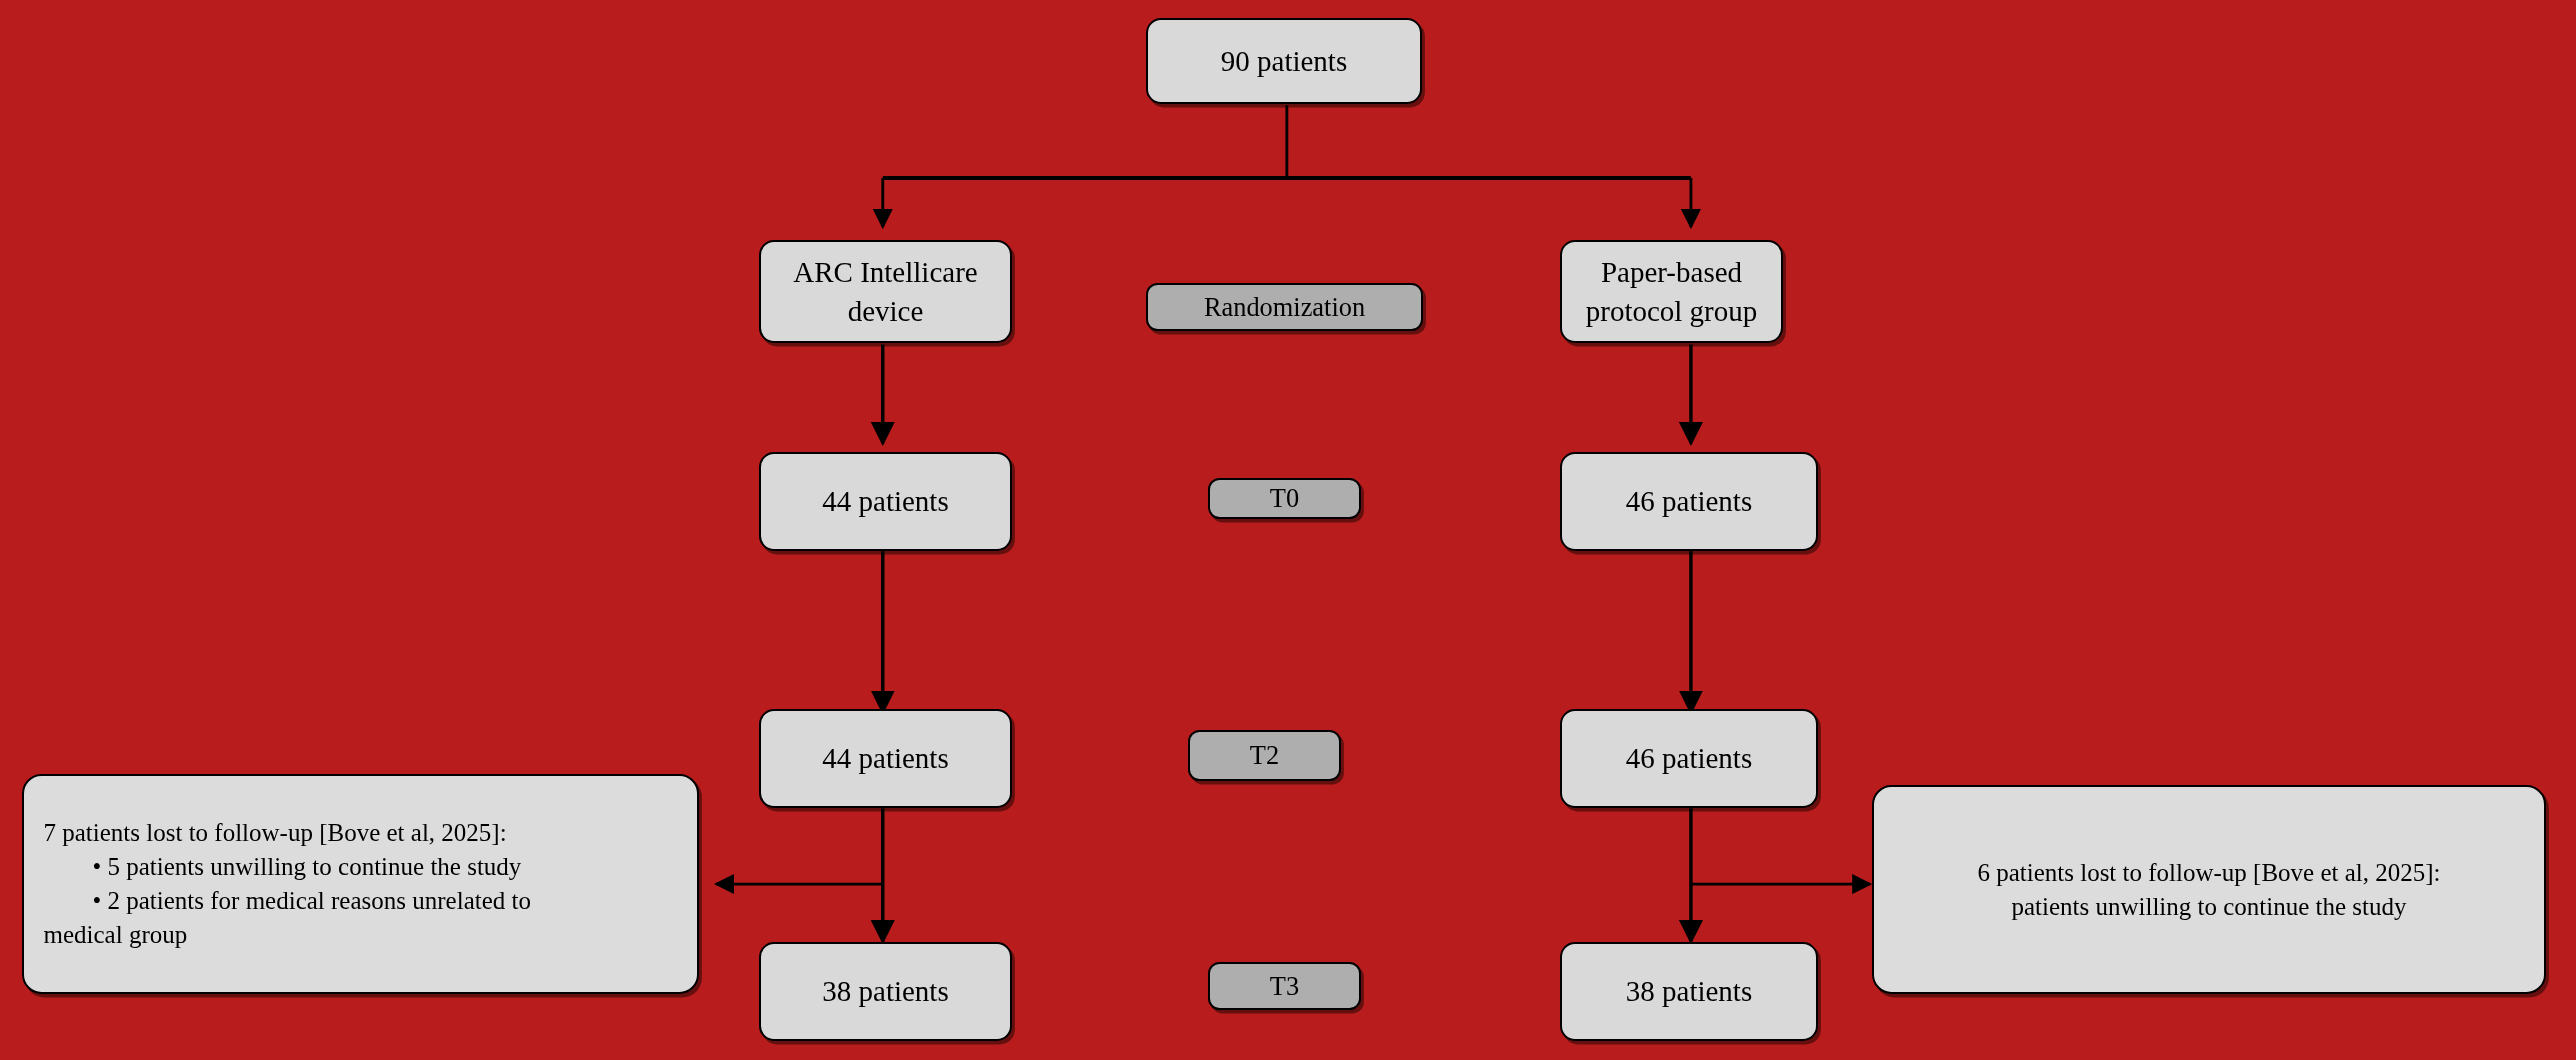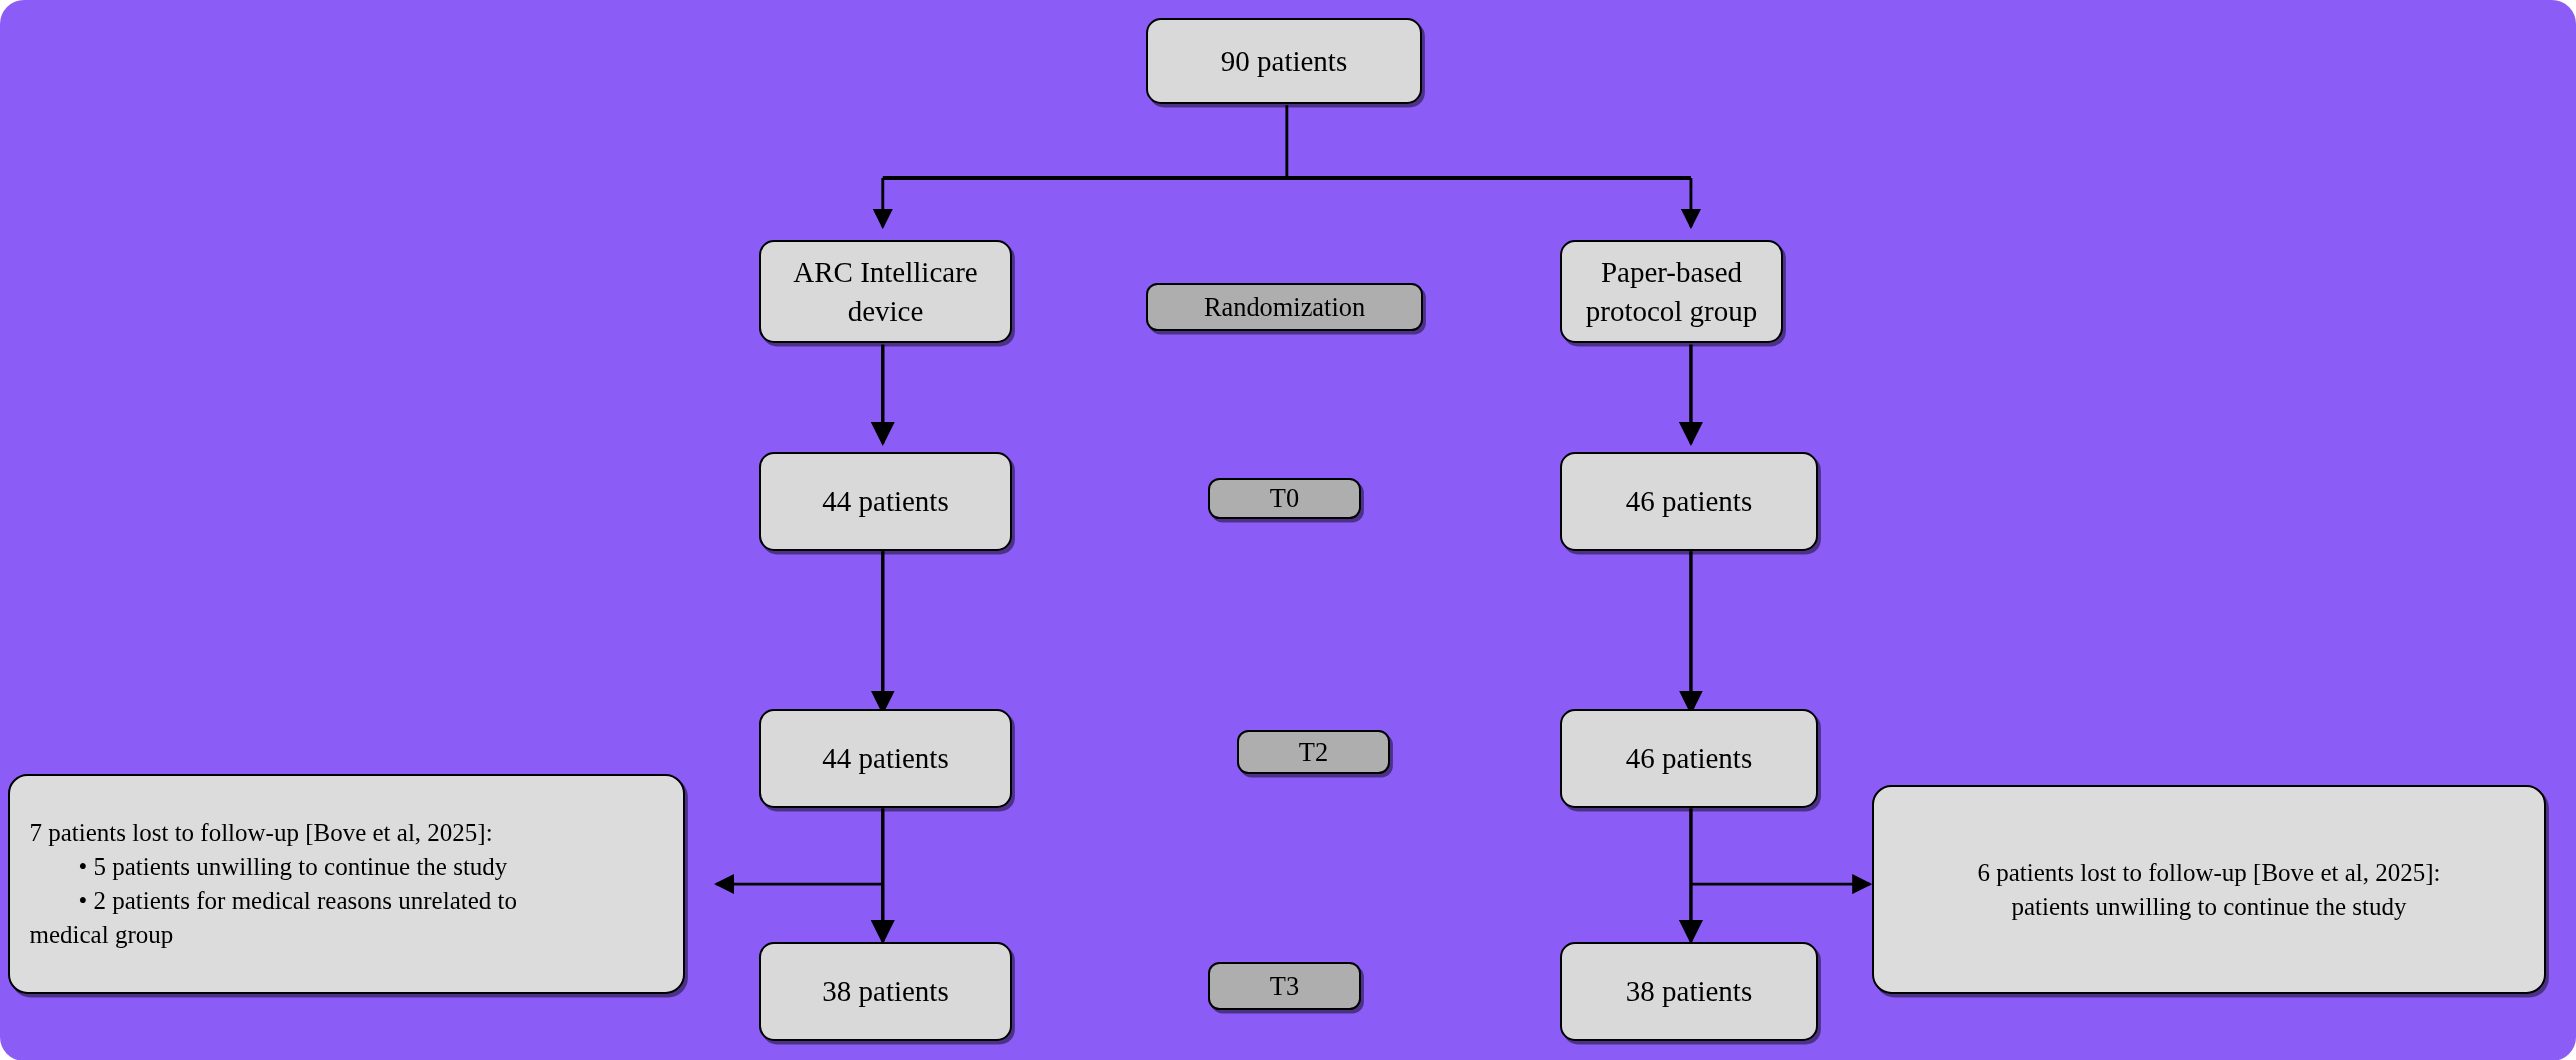--- a/index.html
+++ b/index.html
@@ -8,23 +8,22 @@
     background: #ffffff;
   }
   body {
     font-family: "Liberation Serif", "DejaVu Serif", serif;
     color: #000000;
   }
   #canvas {
     position: relative;
     width: 2576px;
     height: 1061px;
-    background: #8b5cf6;
+    background: #b91c1c;
     overflow: hidden;
-    border-radius: 24px;
   }
   .node {
     position: absolute;
     box-sizing: border-box;
     border: 2.9px solid #000000;
     border-radius: 15px;
     background: #d9d9d9;
     display: flex;
     align-items: center;
     justify-content: center;
@@ -141,41 +140,41 @@
   </div>
 
   <div class="node node-lg" style="left:1560px; top:452px; width:258px; height:99px;">
     <span class="label">46 patients</span>
   </div>
 
   <div class="node node-lg" style="left:759px; top:709px; width:253px; height:99px;">
     <span class="label">44 patients</span>
   </div>
 
-  <div class="node dark node-tp" style="left:1237px; top:730px; width:153px; height:44px;">
+  <div class="node dark node-tp" style="left:1188px; top:730px; width:153px; height:51px;">
     <span class="label">T2</span>
   </div>
 
   <div class="node node-lg" style="left:1560px; top:709px; width:258px; height:99px;">
     <span class="label">46 patients</span>
   </div>
 
   <div class="node node-lg" style="left:759px; top:942px; width:253px; height:99px;">
     <span class="label">38 patients</span>
   </div>
 
   <div class="node dark node-tp" style="left:1208px; top:962px; width:153px; height:48px;">
     <span class="label">T3</span>
   </div>
 
   <div class="node node-lg" style="left:1560px; top:942px; width:258px; height:99px;">
     <span class="label">38 patients</span>
   </div>
 
-  <div class="note note-left" style="left:8px; top:774px; width:677px; height:220px;">
+  <div class="note note-left" style="left:22px; top:774px; width:677px; height:220px;">
     <div class="note-inner">
       <span class="note-line">7 patients lost to follow-up [Bove et al, 2025]:</span>
       <span class="note-line bullet">• 5 patients unwilling to continue the study</span>
       <span class="note-line bullet">• 2 patients for medical reasons unrelated to</span>
       <span class="note-line cont">medical group</span>
     </div>
   </div>
 
   <div class="note note-right" style="left:1872px; top:785px; width:674px; height:209px;">
     <div class="note-inner">

